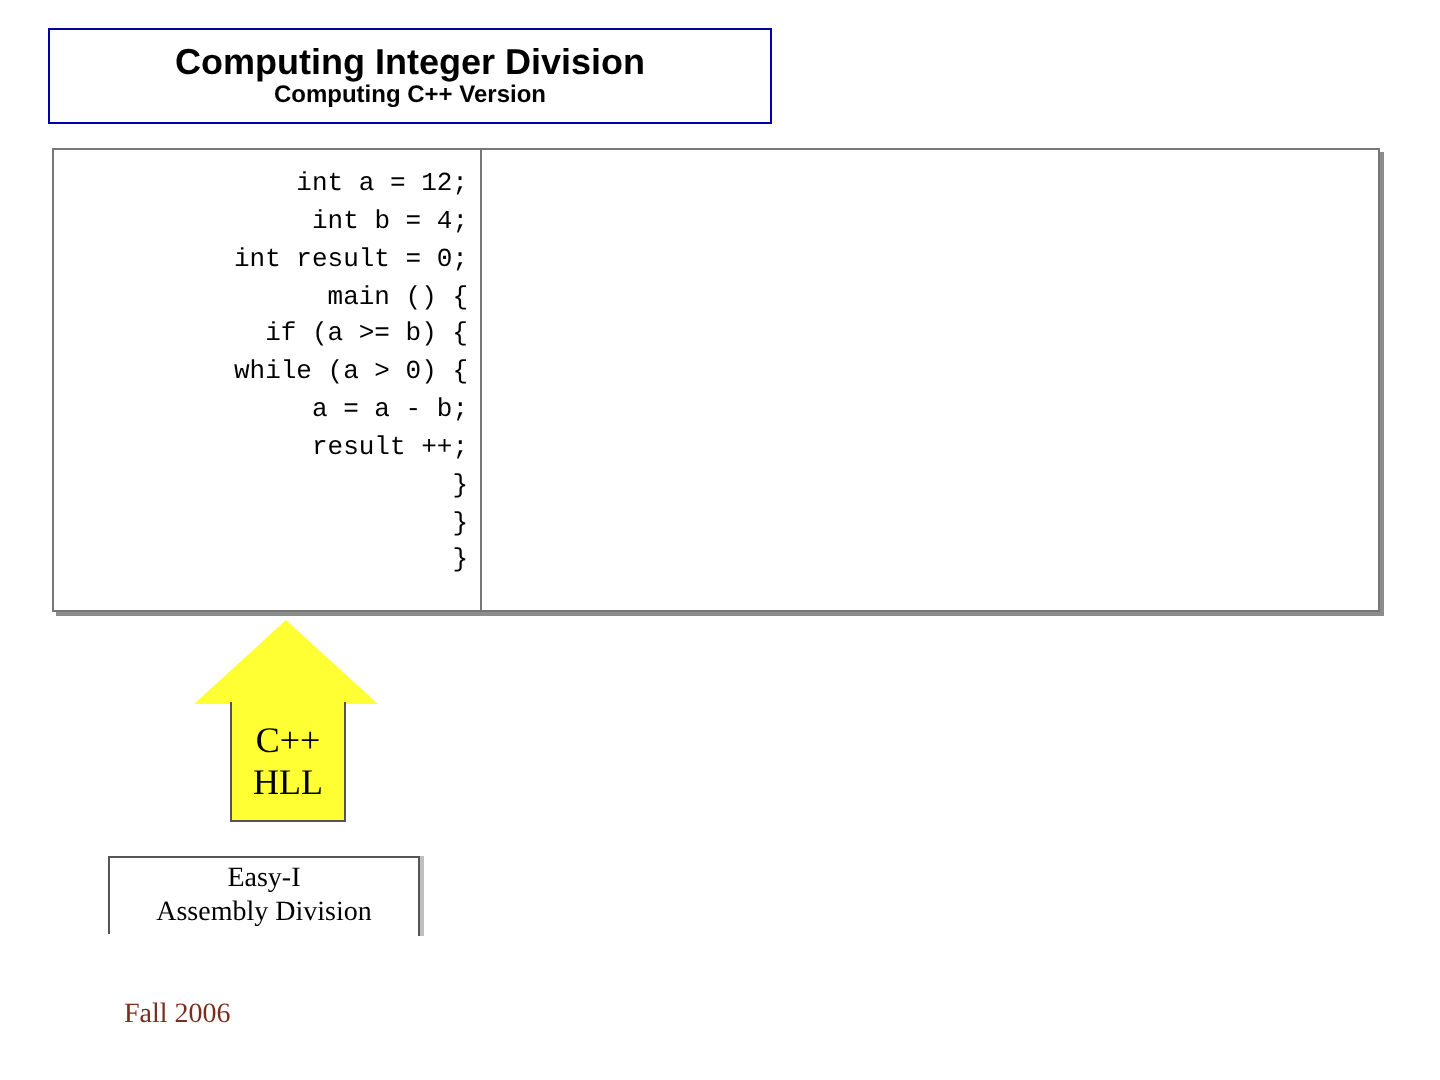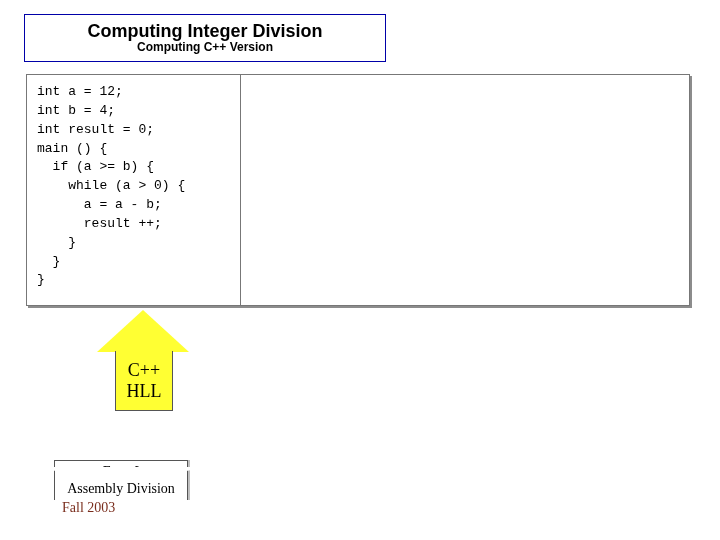--- a/index.html
+++ b/index.html
@@ -53,20 +53,21 @@
   .content-box {
     position: absolute;
     left: 26px;
     top: 74px;
     width: 664px;
     height: 232px;
     background: #ffffff;
     border: 1px solid #777;
     box-shadow: 2px 2px 0 rgba(0,0,0,0.45);
     box-sizing: border-box;
+    text-align: right;
   }
   
   .code-panel {
     position: absolute;
     left: 0;
     top: 0;
     width: 214px;
     height: 230px;
     border-right: 1px solid #777;
     box-sizing: border-box;
@@ -132,37 +133,36 @@
     position: absolute;
     left: 54px;
     top: 428px;
     width: 174px;
     height: 56px;
   }
   .down-arrow-body {
     position: absolute;
     left: 0;
     top: 0;
-    width: 134px;
+    width: 156px;
     height: 40px;
     background: #ffffff;
     border: 1px solid #555;
     border-bottom: none;
     box-shadow: 2px 0 0 rgba(0,0,0,0.25);
     box-sizing: border-box;
     display: flex;
     flex-direction: column;
     align-items: center;
     justify-content: center;
     font-family: "Times New Roman", Times, serif;
     font-size: 14px;
     color: #000;
     line-height: 1.15;
     text-align: center;
-    margin-top: 32px;
   }
   .down-arrow-head {
     position: absolute;
     left: -20px;
     top: 39px;
     width: 0;
     height: 0;
     border-left: 87px solid transparent;
     border-right: 87px solid transparent;
     border-top: 16px solid #ffffff;
@@ -223,15 +223,15 @@
 
   <div class="down-arrow">
     <div class="down-arrow-body">
       <div>Easy-I</div>
       <div>Assembly Division</div>
     </div>
     <div class="down-arrow-head-outline"></div>
     <div class="down-arrow-head"></div>
   </div>
 
-  <div class="footer">Fall 2003</div>
+  <div class="footer">Fall 2006</div>
 
 </div>
 
 </body></html>

